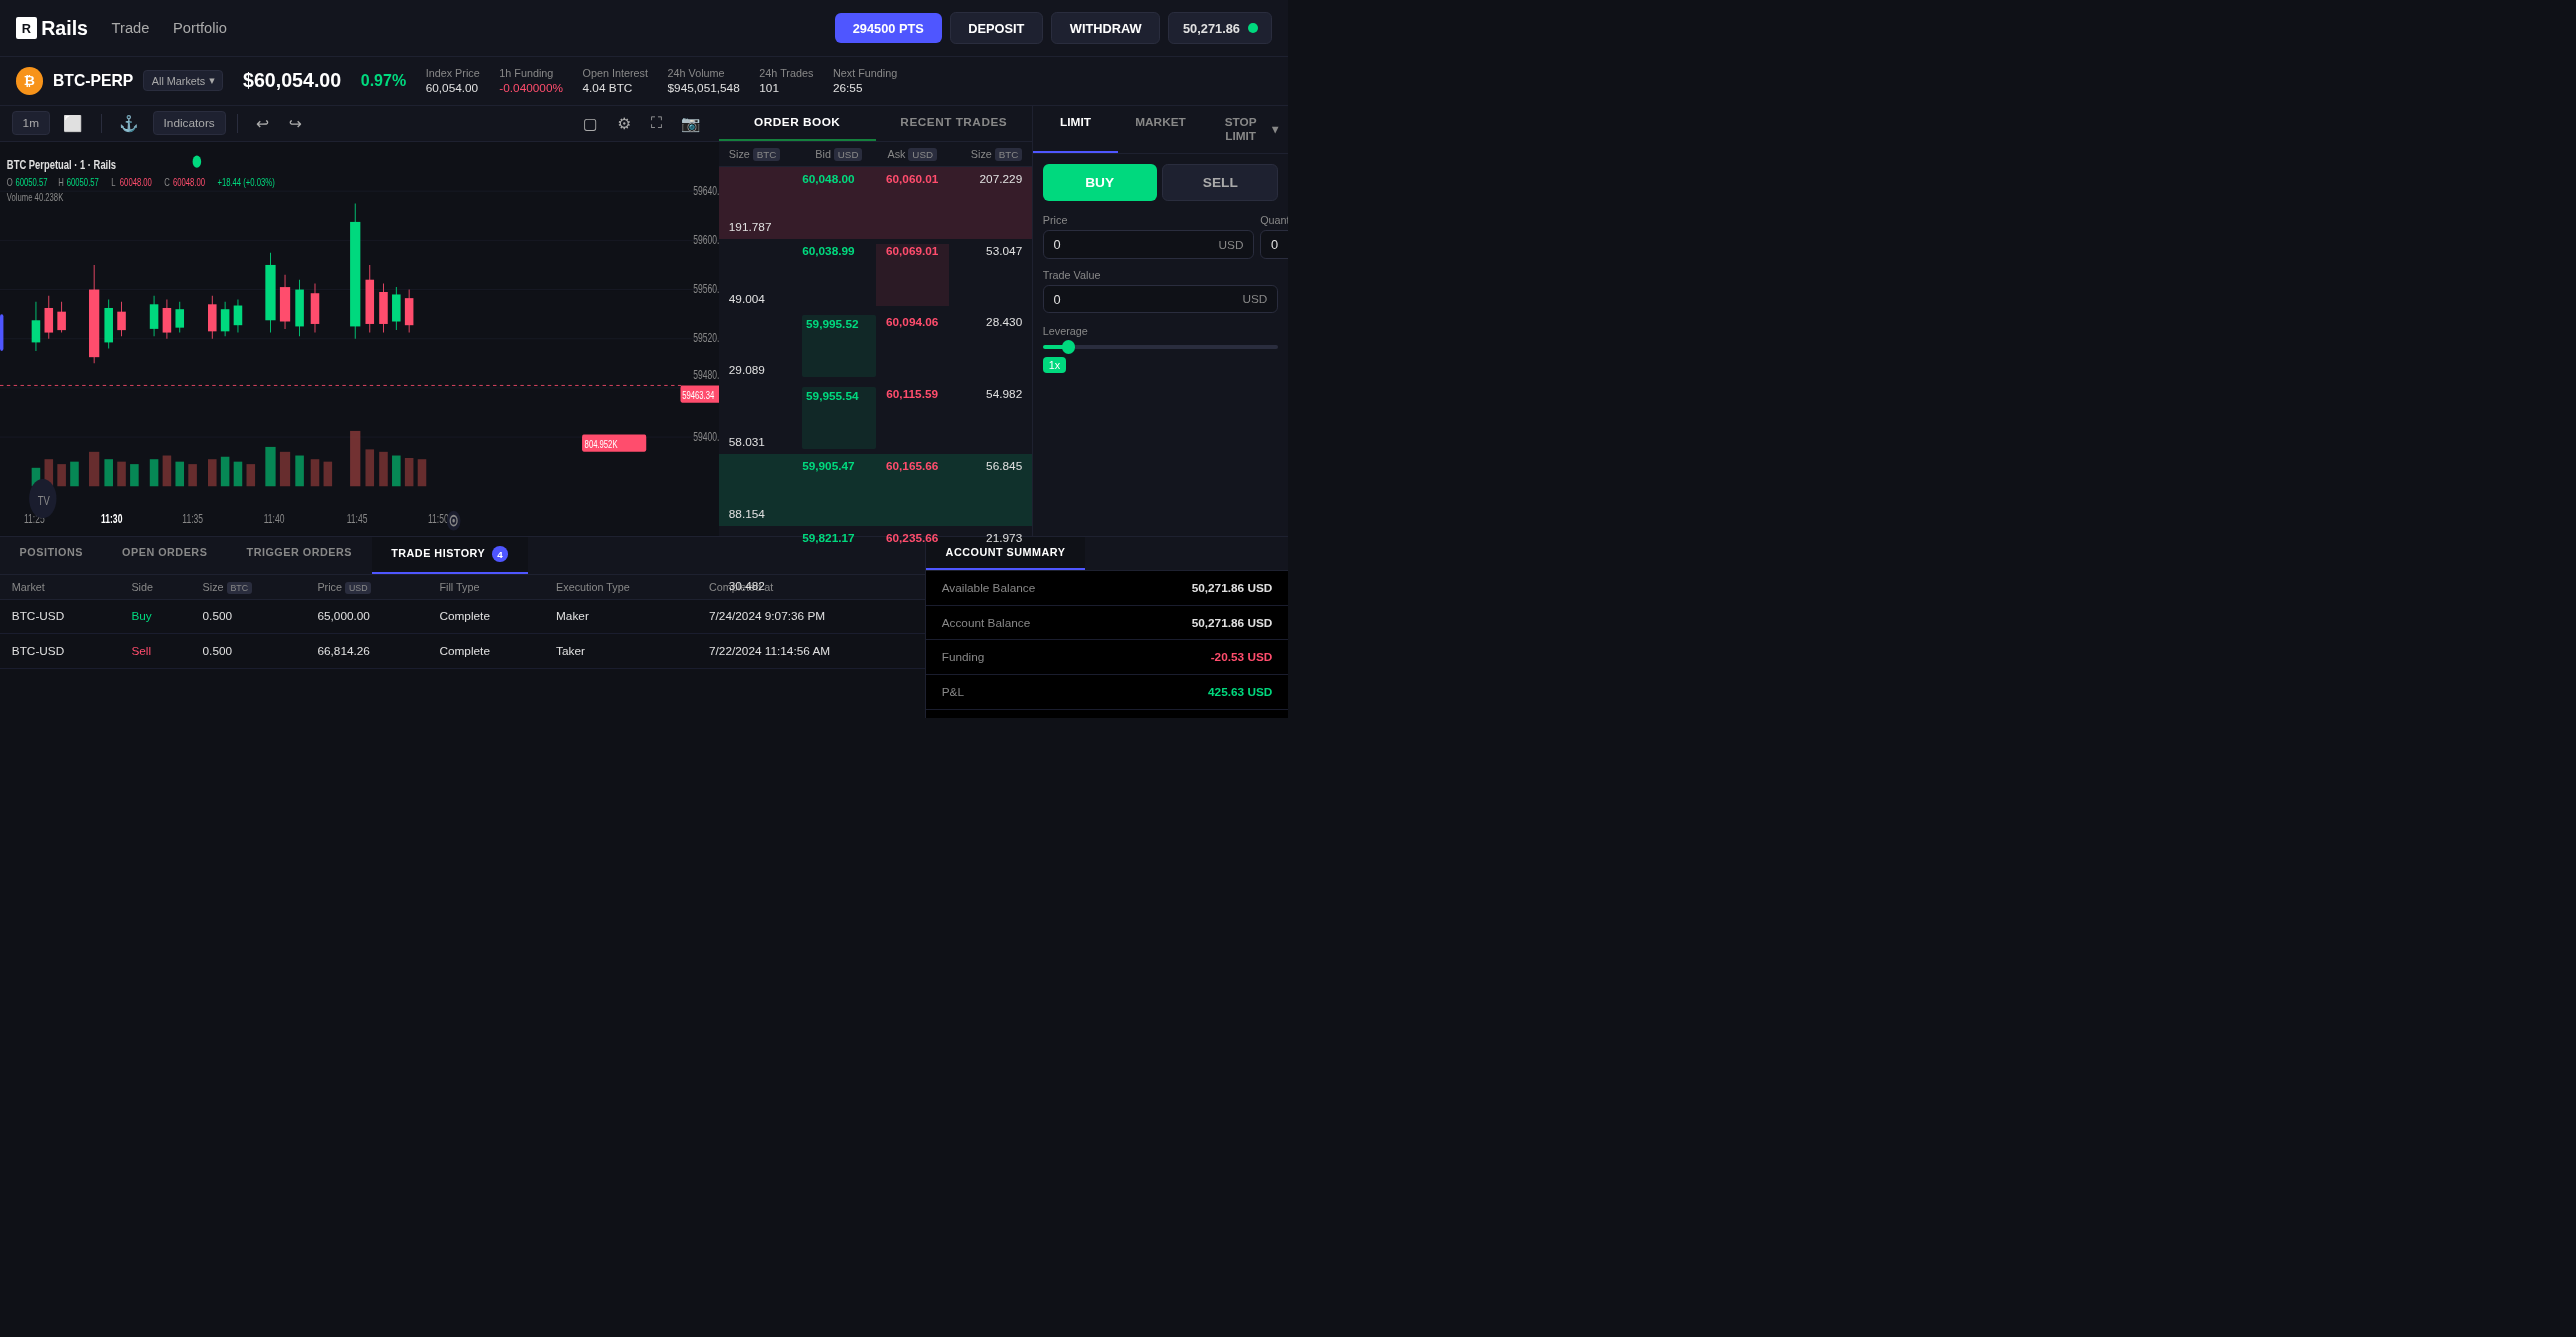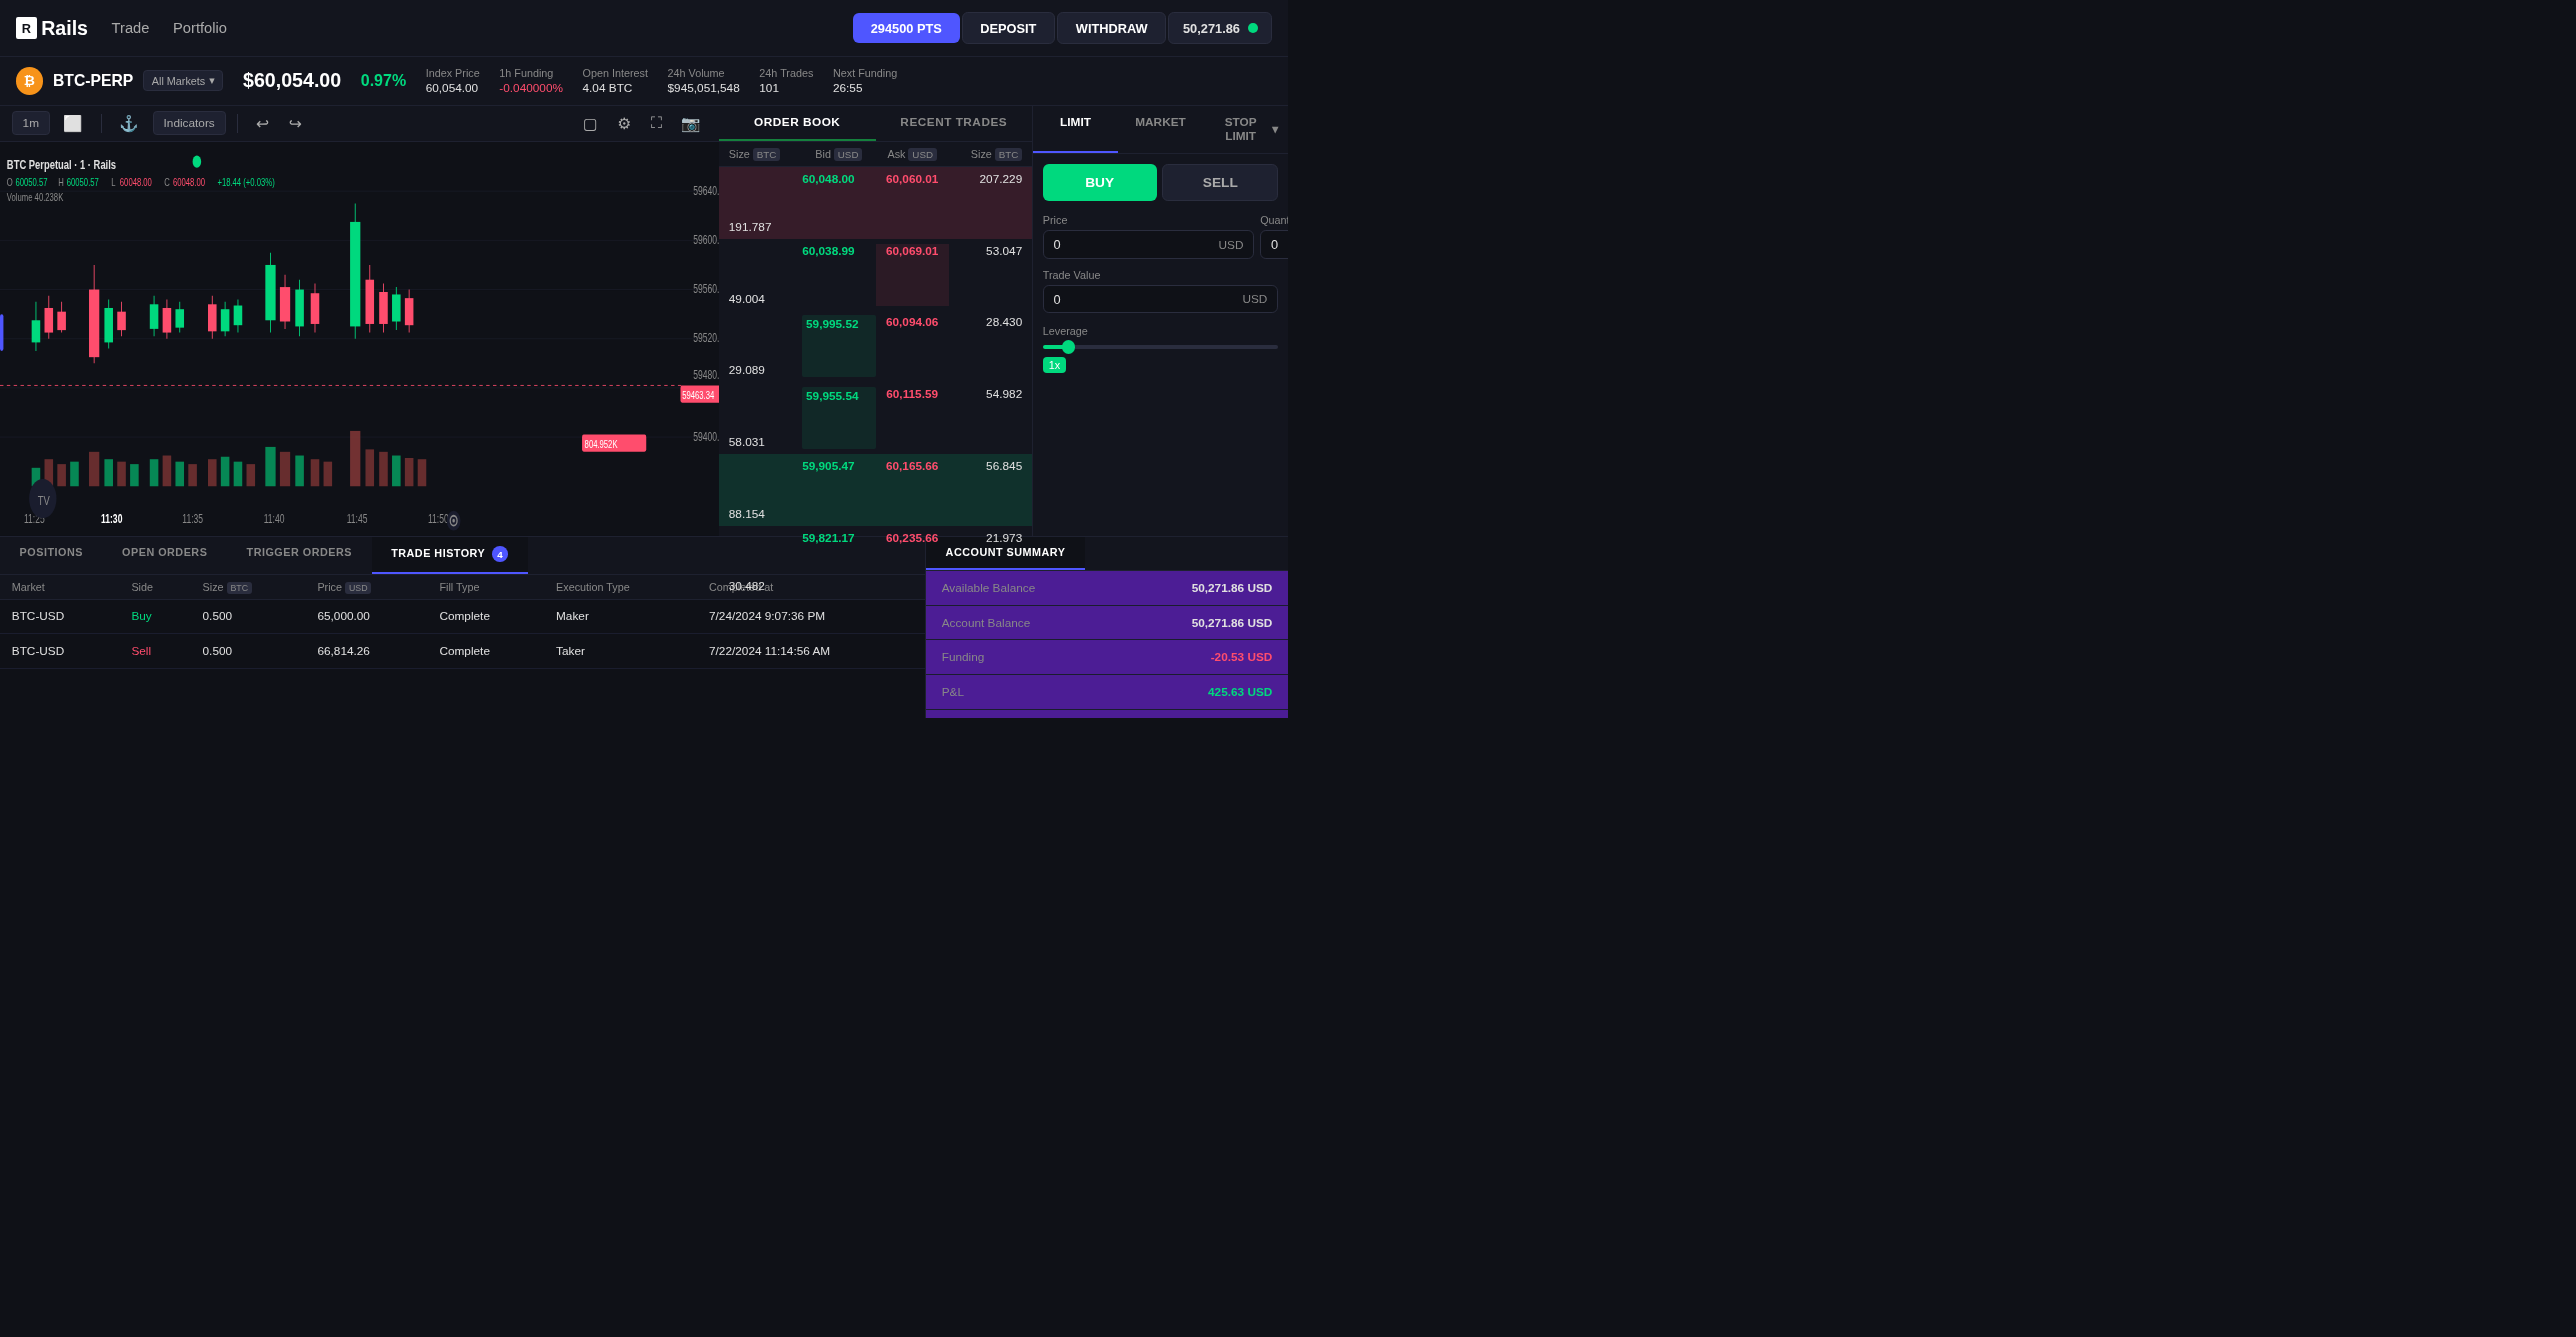--- a/index.html
+++ b/index.html
@@ -47,21 +47,21 @@
       color: #aaa;
       font-size: 14.7px;
       margin-right: 23.6px;
       cursor: pointer;
       padding: 3.9px 0;
     }
     .header-right {
       margin-left: auto;
       display: flex;
       align-items: center;
-      gap: 2px;
+      gap: 8px;
     }
     .pts-btn {
       background: #4f56ff;
       color: #fff;
       border: none;
       padding: 7.9px 17.7px;
       border-radius: 5.9px;
       font-weight: 700;
       font-size: 12.8px;
       cursor: pointer;
@@ -419,21 +419,21 @@
     .th-table td {
       padding: 9.8px 11.8px;
       font-size: 11.8px;
       border-bottom: 1px solid #1a1d2e;
     }
     .text-green { color: #00d97e; }
     .text-red { color: #ff4d6d; }
 
     .account-summary-panel {
       width: 363px;
-      background: #4c1d95;
+      background: #000000;
       border-left: 1px solid #1e2130;
       padding: 0;
     }
     .as-row {
       display: flex;
       justify-content: space-between;
       padding: 9.8px 15.7px;
       border-bottom: 1px solid #1a1d2e;
       font-size: 11.8px;
     }

